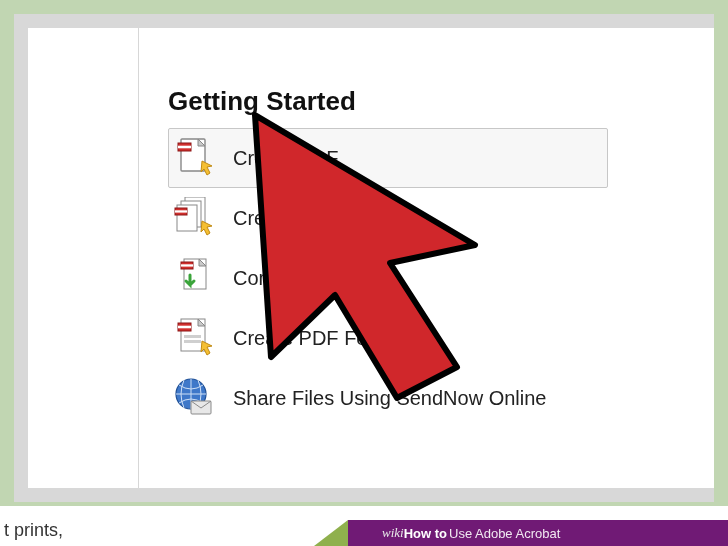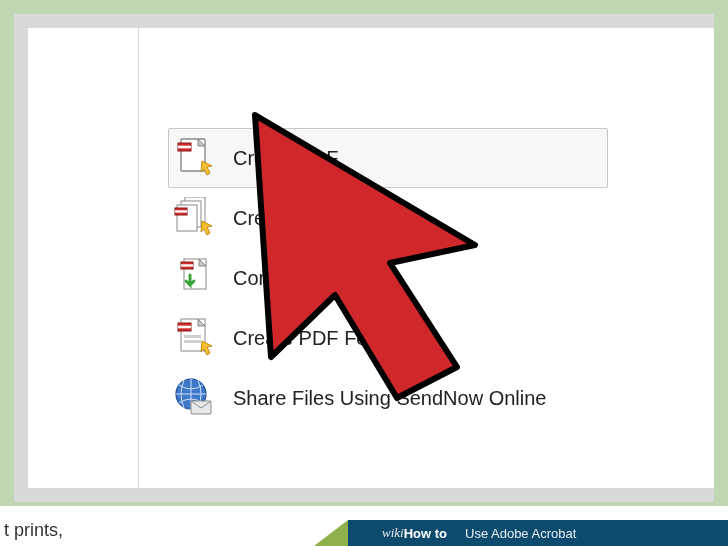--- a/index.html
+++ b/index.html
@@ -133,21 +133,21 @@
     top: 14px;
     font-size: 18px;
     color: #333;
   }
   .caption-bar {
     position: absolute;
     right: 0;
     bottom: 0;
     height: 26px;
     width: 380px;
-    background: #0c4a6e;
+    background: #701a75;
     display: flex;
     align-items: center;
     color: #fff;
     font-size: 13px;
     padding-left: 34px;
     box-sizing: border-box;
   }
   .caption-bar::before {
     content: "";
     position: absolute;
@@ -158,38 +158,39 @@
     border-right: 34px solid #8fb04d;
   }
   .caption-bar .wiki {
     color: #e8e8e8;
     font-style: italic;
     font-family: Georgia, serif;
     font-size: 13px;
   }
   .caption-bar .howto {
     font-weight: 700;
-    margin-right: 18px;
+    margin-right: 2px;
   }
   .caption-bar .title {
     opacity: 0.9;
   }
 </style>
 </head>
 <body>
 
 <div class="stage">
 
   <div class="win">
     <div class="sidebar-gray"></div>
     <div class="win-border"></div>
 
     <div class="canvas">
       <div class="left-margin"></div>
 
+      <div class="heading">Getting Started</div>
 
       <ul class="items">
 
         <li class="selected">
           <span class="icon-slot">
             <svg width="40" height="42" viewBox="0 0 40 42">
               <rect x="7" y="2" width="24" height="32" rx="1" fill="#fff" stroke="#888" stroke-width="1.4"></rect>
               <polygon points="24,2 31,9 24,9" fill="#c9c9c9" stroke="#888" stroke-width="1"></polygon>
               <rect x="4" y="6" width="13" height="8" fill="#d12f2d" stroke="#8c1616" stroke-width="1"></rect>
               <rect x="4" y="8.7" width="13" height="2.6" fill="#fff"></rect>

